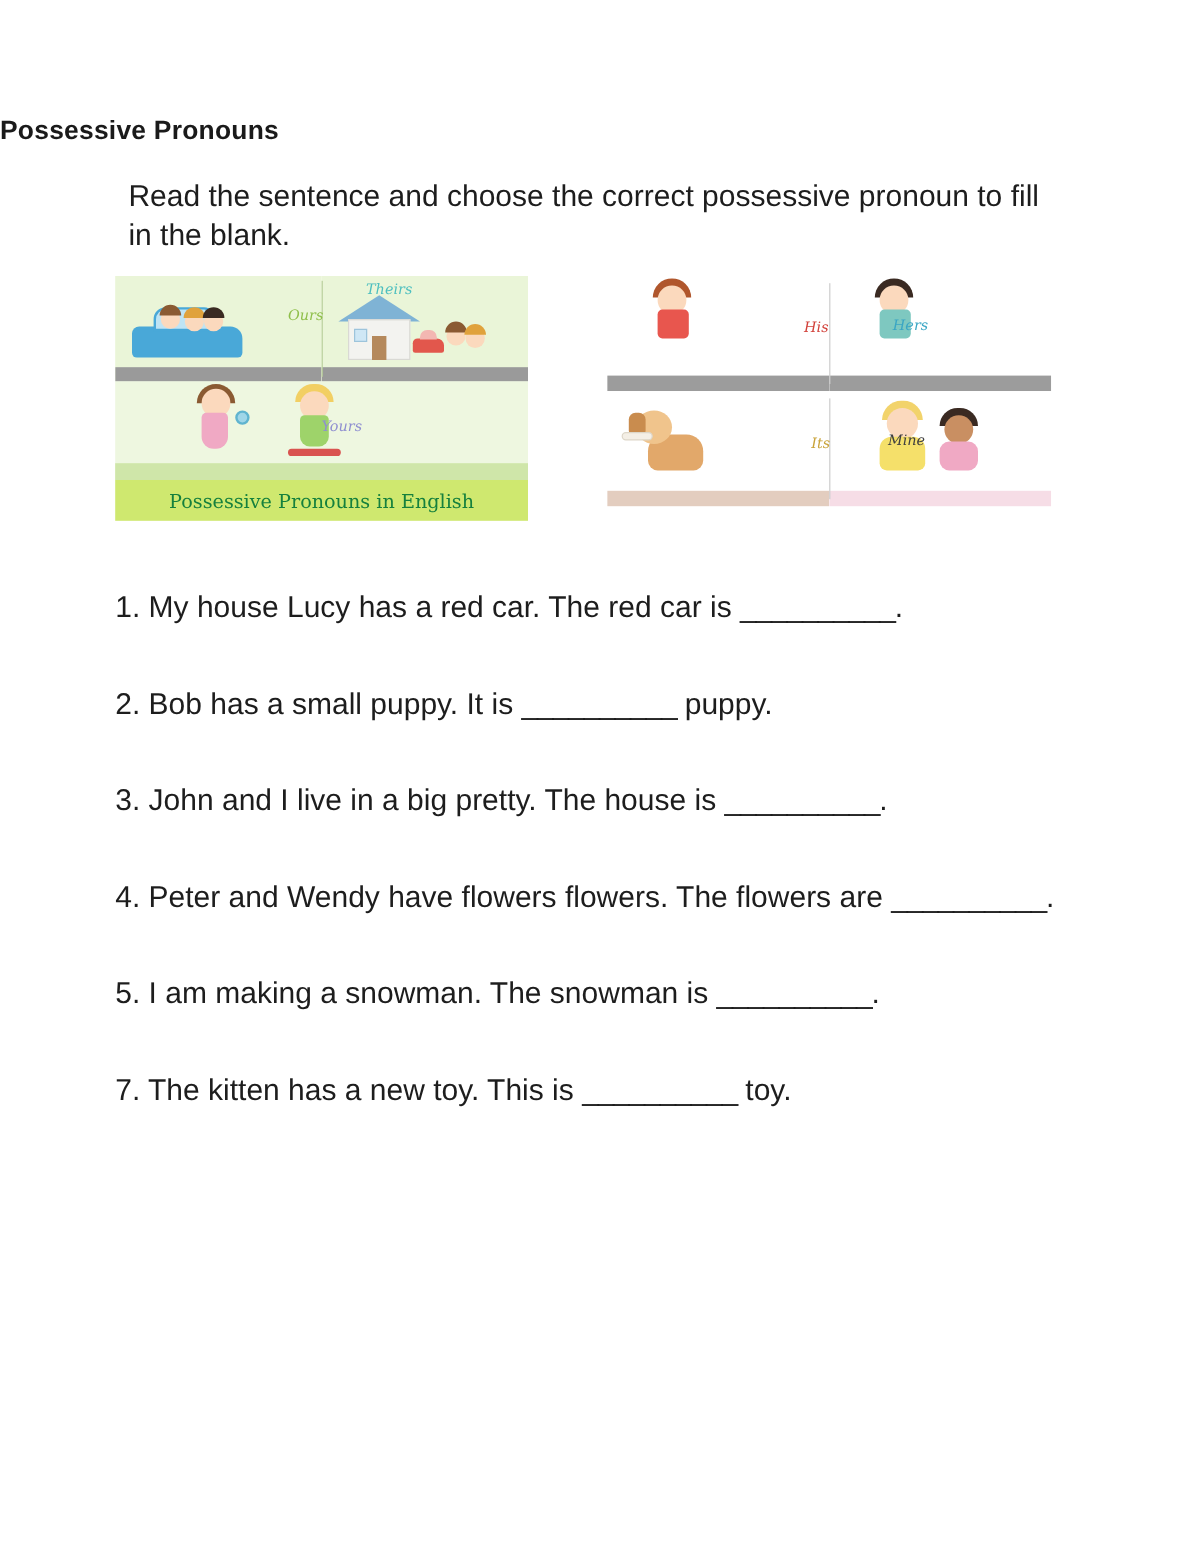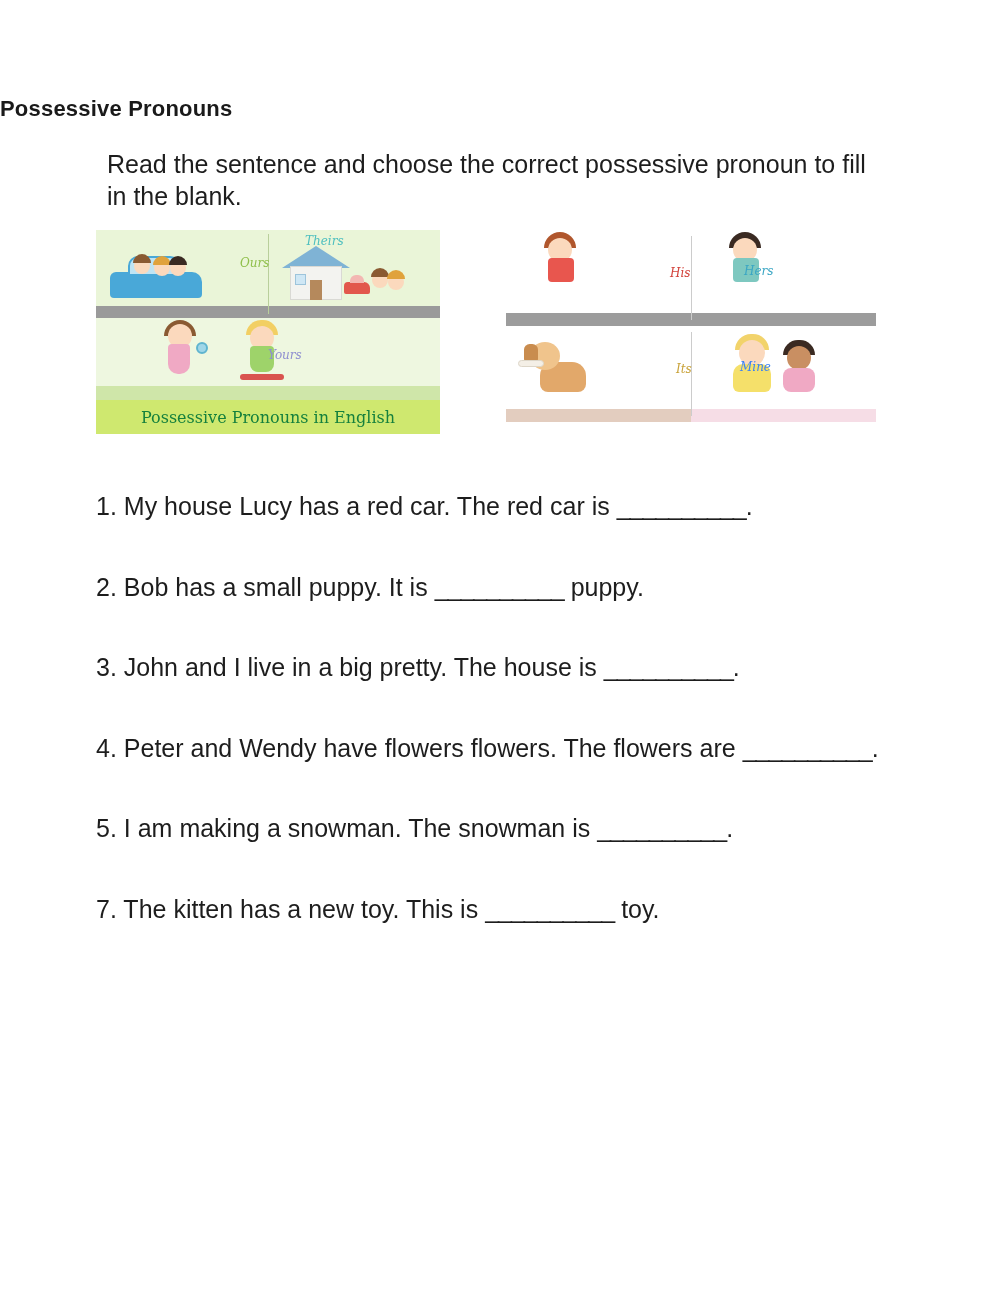--- a/index.html
+++ b/index.html
@@ -93,21 +93,21 @@
     font-style: italic;
     font-size: 12px;
     margin-left: 24px;
   }
   .w-ours { color: #8fbf4a; }
   .w-theirs { color: #4dbfbf; }
   .w-yours { color: #8f8fd0; }
   .w-his { color: #d2413a; }
   .w-hers { color: #3aa6c4; }
   .w-its { color: #c9a33a; }
-  .w-mine { color: #3b82f6; }
+  .w-mine { color: #404040; }
 
   .pl-label-ours {
     position: absolute;
     left: 120px;
     top: 26px;
   }
   .pl-label-theirs {
     position: absolute;
     left: 185px;
     top: 4px;

